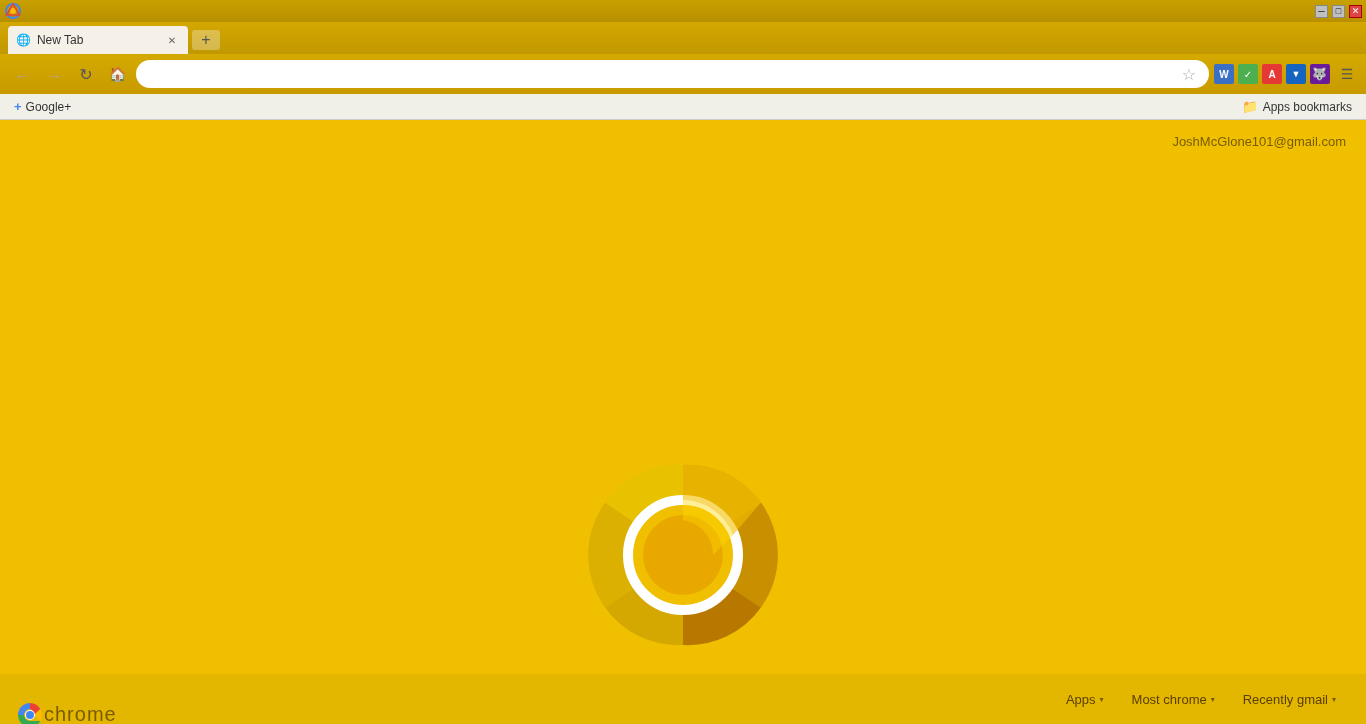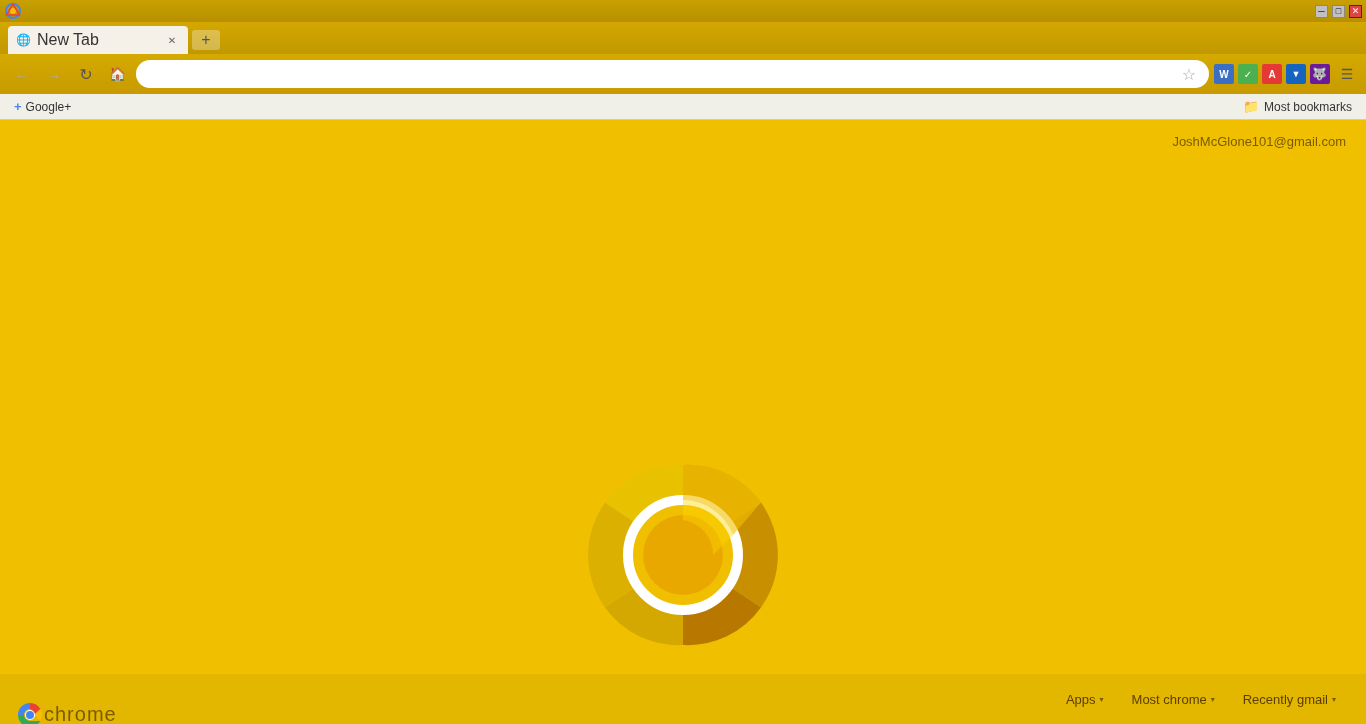--- a/index.html
+++ b/index.html
@@ -262,21 +262,21 @@
     <div class="win-btn" style="font-size:9px;font-weight:bold;">─</div>
     <div class="win-btn">□</div>
     <div class="win-btn" style="background:#d44;color:white;border-color:#a00;">✕</div>
   </div>
 </div>
 
 <div class="tabbar">
   <div class="tabs-container">
     <div class="tab">
       <span style="font-size:12px;">🌐</span>
-      <span style="font-size:16px;">New Tab</span>
+      <span style="font-size:12px;">New Tab</span>
       <button class="tab-close">✕</button>
     </div>
     <button class="new-tab-btn">
       <span style="font-size:16px;color:#555;">+</span>
     </button>
   </div>
 </div>
 
 <div class="navbar">
   <button class="nav-btn disabled" title="Back">
@@ -318,21 +318,21 @@
   </div>
 </div>
 
 <div class="bookmarks-bar">
   <div class="bookmark-item">
     <span style="color:#4285F4;font-weight:bold;font-size:13px;">+</span>
     <span>Google+</span>
   </div>
   <div class="other-bookmarks">
     <span style="font-size:13px;">📁</span>
-    <span>Most bookmarks</span>
+    <span>Apps bookmarks</span>
   </div>
 </div>
 
 <div class="main-content">
 
   <div class="user-email">JoshMcGlone101@gmail.com</div>
 
   <div class="chrome-logo-container">
     <svg class="chrome-logo" viewBox="0 0 210 210" xmlns="http://www.w3.org/2000/svg">
 

